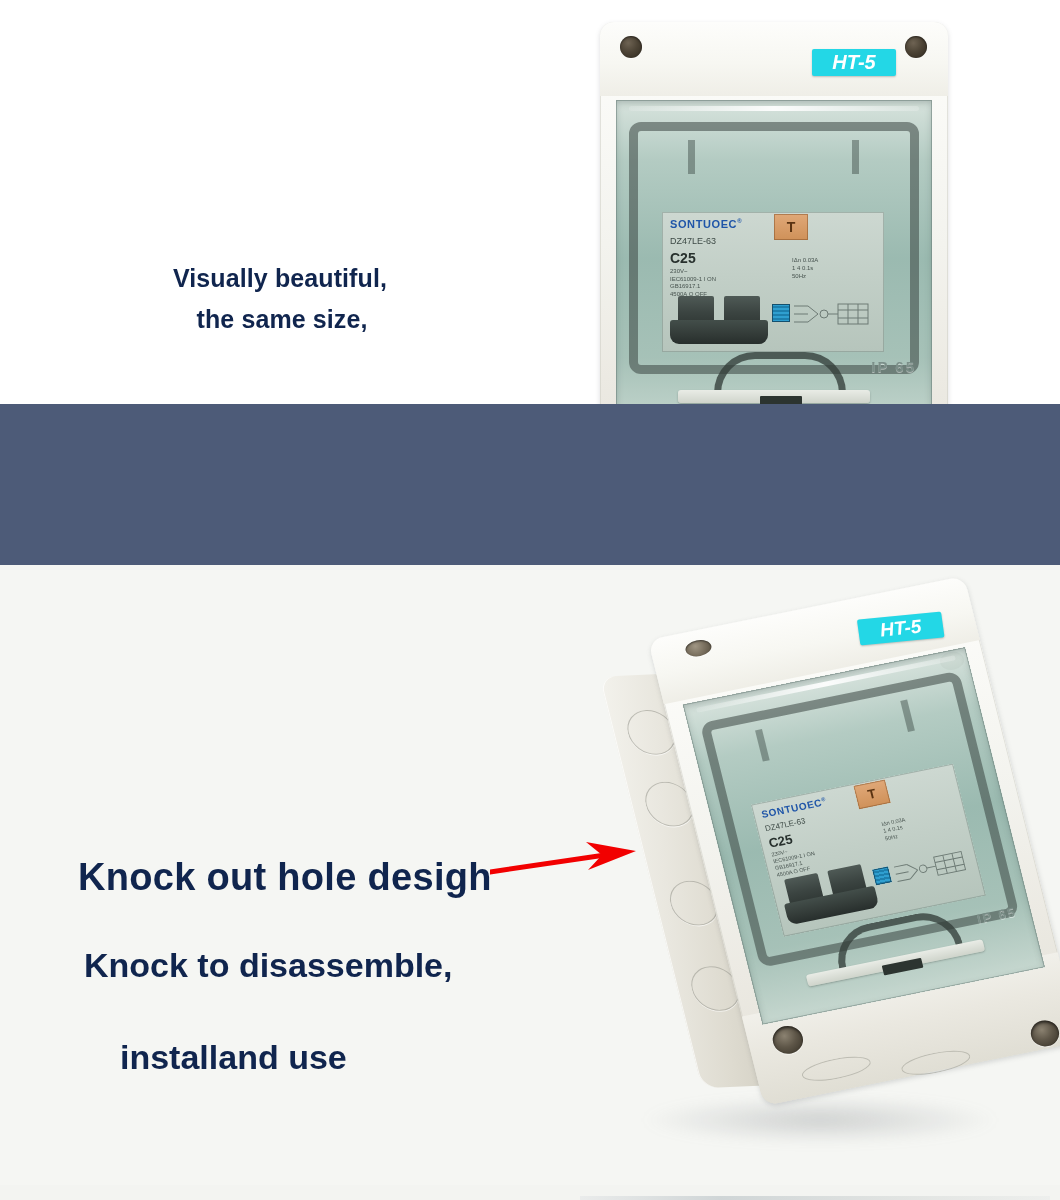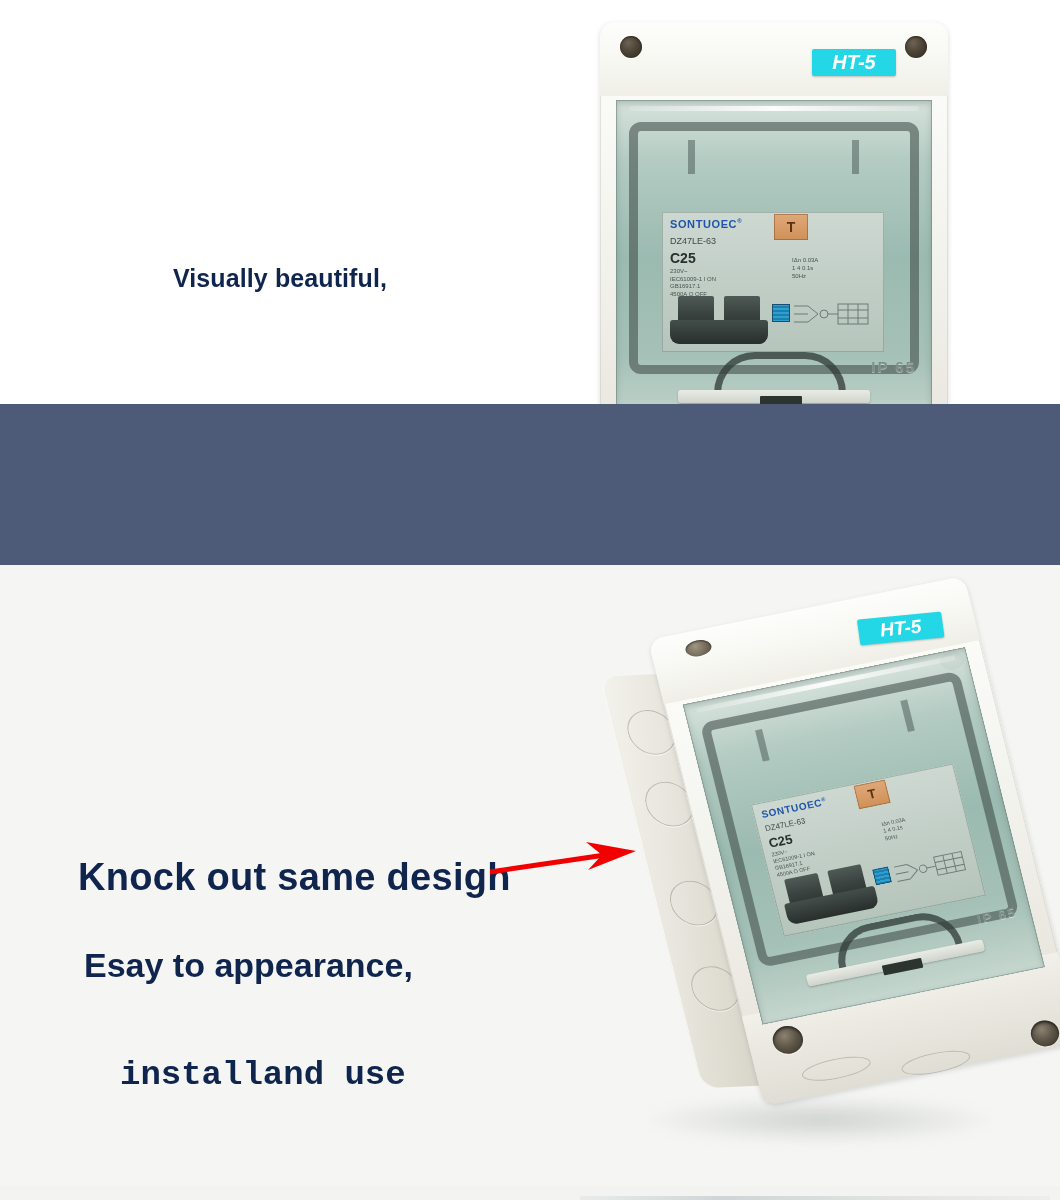--- a/index.html
+++ b/index.html
@@ -25,21 +25,21 @@
      color:#10254e;font-weight:bold;font-size:25px;line-height:41px;letter-spacing:.1px;}
   .copy-top span{display:block;}
   .copy-top .l1{}
   .copy-top .l2{padding-left:4px;}
   .copy-top .l3{padding-left:4px;}
 
   .copy-bottom{position:absolute;left:78px;top:853px;width:520px;color:#10254e;}
   .copy-bottom span{display:block;font-weight:bold;}
   .cb1{font-size:38px;line-height:48px;letter-spacing:.3px;}
   .cb2{font-size:34px;line-height:44px;margin-top:42px;padding-left:6px;}
-  .cb3{font-size:34px;line-height:44px;margin-top:66px;padding-left:42px;font-family:Liberation Mono, monospace;}
+  .cb3{font-size:34px;line-height:44px;margin-top:48px;padding-left:42px;}
 
   
   .arrow{position:absolute;left:490px;top:826px;width:152px;height:60px;}
 
   
   .shadow-blob{position:absolute;border-radius:50%;
      background:radial-gradient(ellipse at center,rgba(120,125,130,.30),rgba(120,125,130,0) 70%);
      filter:blur(6px);}
 
   .enclosure{position:absolute;box-sizing:border-box;}
@@ -159,20 +159,21 @@
 </style>
 </head>
 <body>
 
 <div class="page">
 
   <div class="sec-top"></div>
 
   <div class="copy-top">
     <span class="l1">Visually beautiful,</span>
+    <span class="l2">the same size,</span>
   </div>
 
   <div class="shadow-blob" style="left:596px;top:486px;width:356px;height:44px;"></div>
 
   <div class="enclosure" style="left:600px;top:22px;width:348px;height:494px;">
     <div class="body-shell"></div>
     <div class="shell-top-face"></div>
     <div class="shell-bottom-face"></div>
 
     <div class="screw" style="left:20px;top:14px;"></div>
@@ -229,22 +230,22 @@
       <div class="latch-bar" style="left:62px;top:290px;width:192px;height:13px;"></div>
       <div class="latch-nub" style="left:144px;top:296px;width:42px;height:11px;"></div>
     </div>
   </div>
 
   <div class="band"></div>
 
   <div class="sec-bottom"></div>
 
   <div class="copy-bottom">
-    <span class="cb1">Knock out same desigh</span>
-    <span class="cb2">Esay to appearance,</span>
+    <span class="cb1">Knock out hole desigh</span>
+    <span class="cb2">Knock to disassemble,</span>
     <span class="cb3">installand use</span>
   </div>
 
   <svg class="arrow" viewBox="0 0 152 60">
     <path d="M0 46 L122 28" stroke="#f20000" stroke-width="5" fill="none" stroke-linecap="round"></path>
     <path d="M146 25 L96 16 L112 29 L98 44 Z" fill="#f20000"></path>
   </svg>
 
   <div class="shadow-blob" style="left:640px;top:1096px;width:360px;height:48px;"></div>
 

